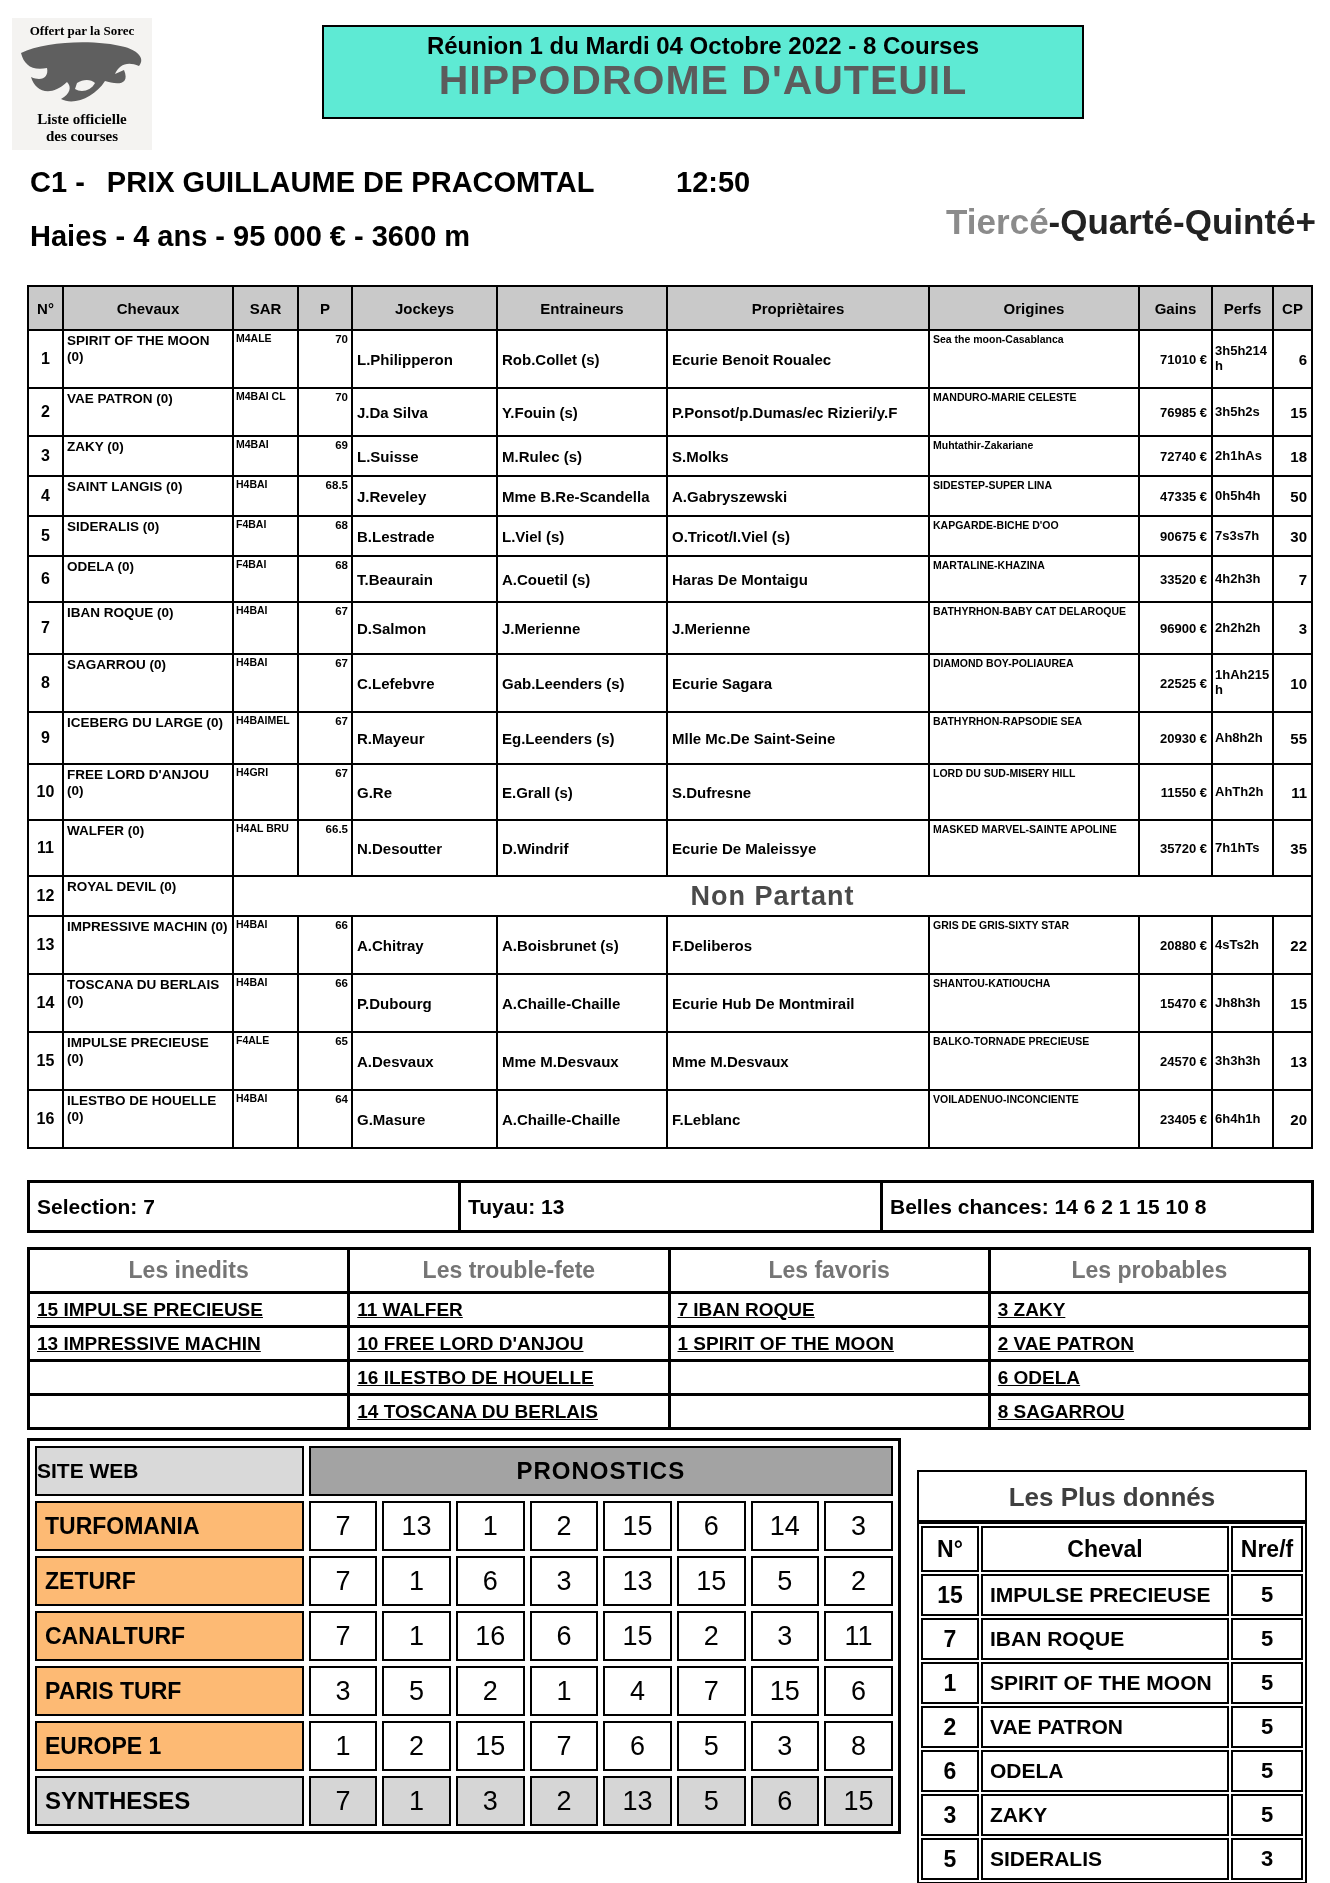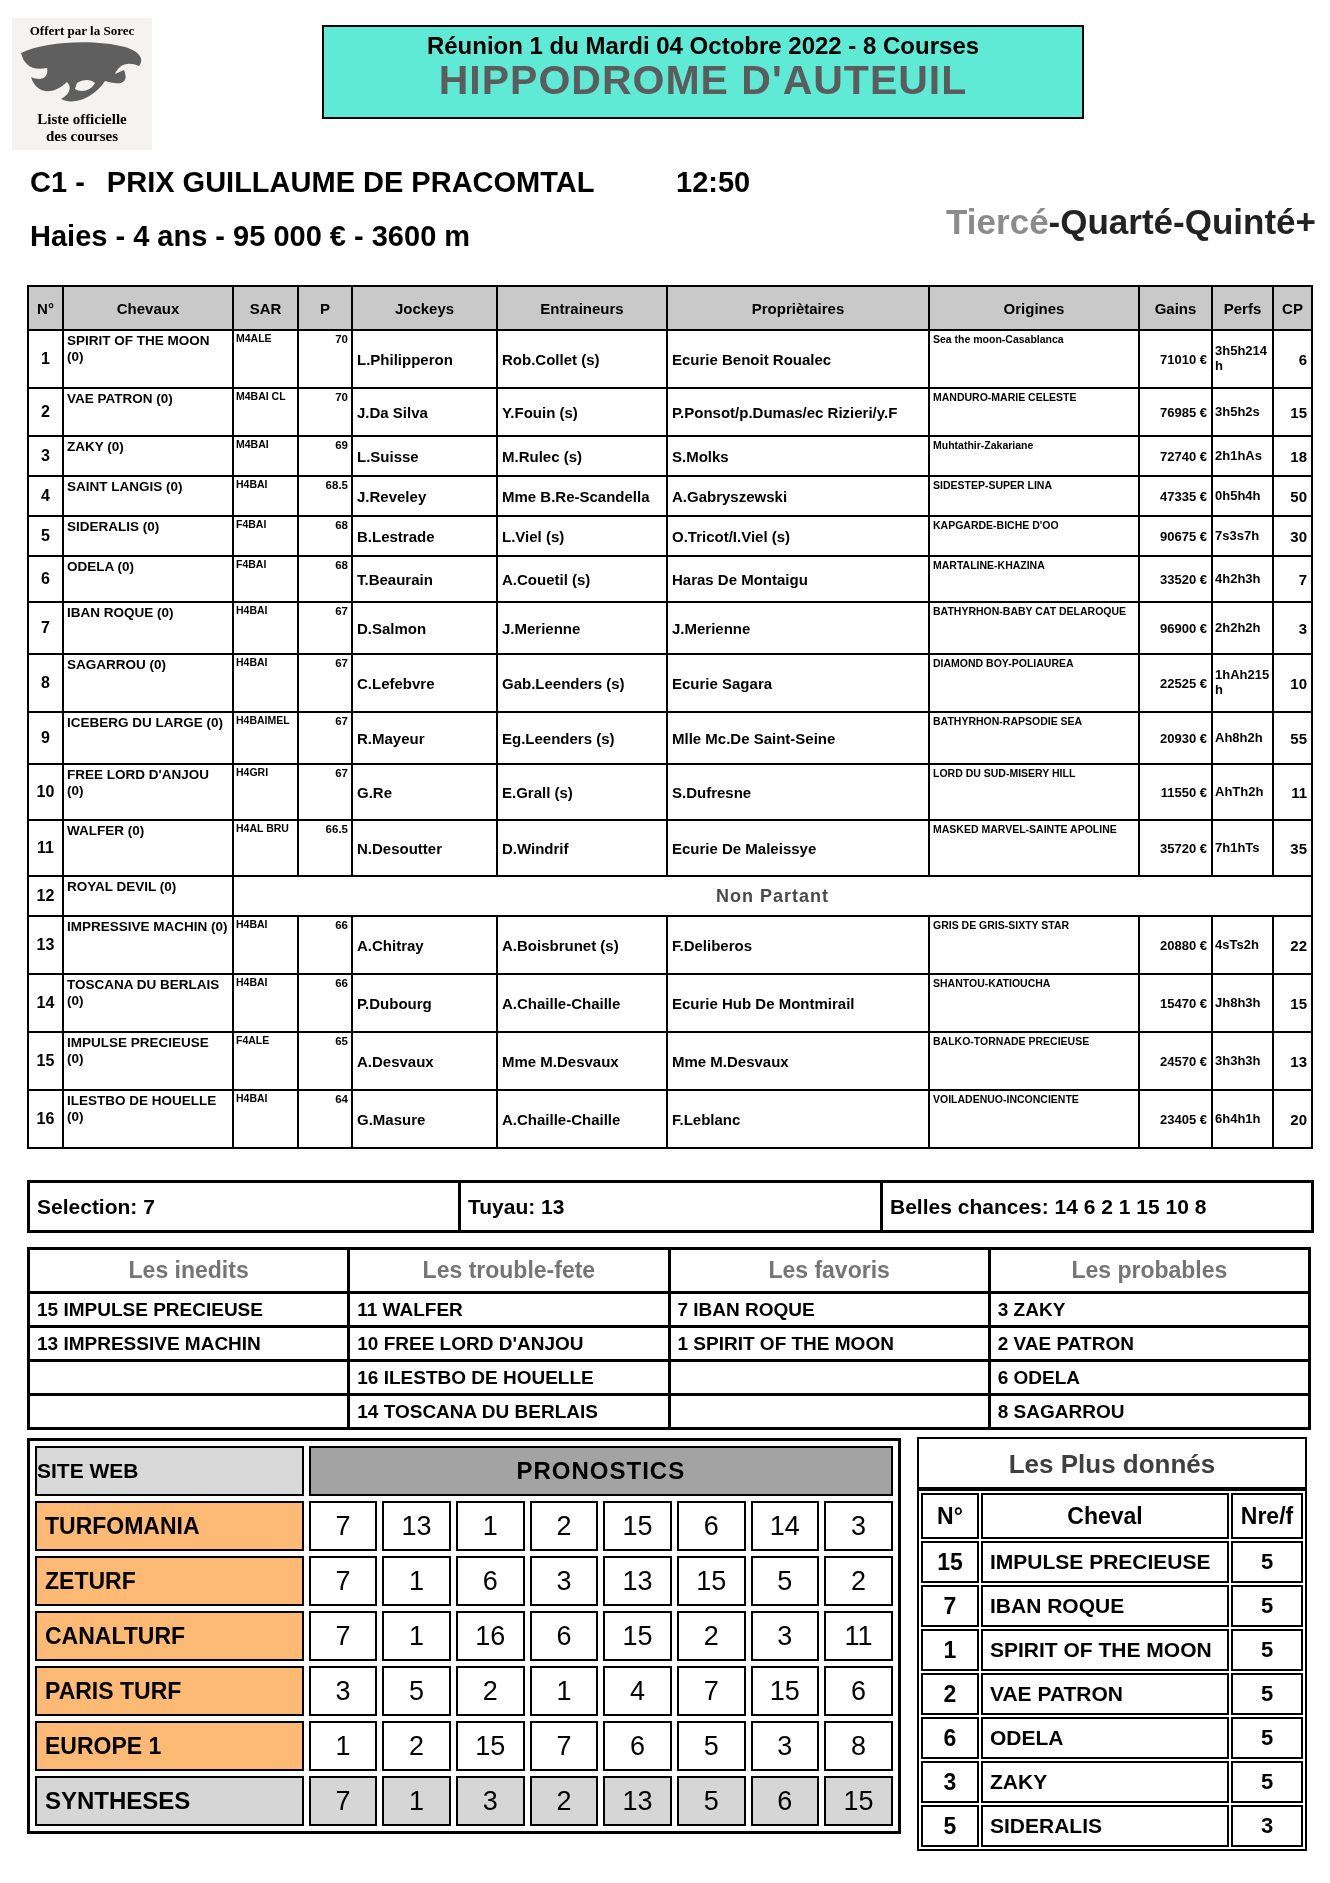--- a/index.html
+++ b/index.html
@@ -36,52 +36,52 @@
   table.horses th { background: #c9c9c9; font-size: 15px; height: 44px; font-weight: bold; }
   .c-num   { text-align: center; font-size: 16px; font-weight: bold; vertical-align: middle; }
   .c-name  { font-size: 13.5px; font-weight: bold; padding: 2px 3px; vertical-align: top; line-height: 1.2; }
   .c-sar   { font-size: 10.5px; font-weight: bold; padding: 2px 2px; vertical-align: top; line-height: 1.1; }
   .c-p     { font-size: 11.5px; font-weight: bold; text-align: right; vertical-align: top; padding: 2px 3px; }
   .c-jockey, .c-trainer, .c-owner { font-size: 15px; font-weight: bold; padding: 2px 4px; vertical-align: middle; }
   .c-orig  { font-size: 10.5px; font-weight: bold; padding: 2px 3px; vertical-align: top; line-height: 1.25; }
   .c-gains { font-size: 13px; font-weight: bold; text-align: right; padding: 2px 4px; vertical-align: middle; white-space: nowrap; }
   .c-perfs { font-size: 13px; font-weight: bold; padding: 2px 2px; vertical-align: middle; word-break: break-all; line-height: 1.15; }
   .c-cp    { font-size: 15px; font-weight: bold; text-align: right; padding: 2px 4px; vertical-align: middle; }
-  .non-partant { text-align: center; font-size: 18px; font-weight: bold; color: #4a4a4a;
+  .non-partant { text-align: center; font-size: 27px; font-weight: bold; color: #4a4a4a;
                  letter-spacing: 1px; vertical-align: middle; }
   tr.h40 { height: 40px; } tr.h46 { height: 46px; } tr.h48 { height: 48px; }
   tr.h52 { height: 52px; } tr.h56 { height: 56px; } tr.h58 { height: 58px; }
 
   
   table.selection { position: absolute; left: 27px; top: 1180px; width: 1284px;
                     border-collapse: collapse; table-layout: fixed; }
   table.selection td { border: 3px solid #000; font-size: 21px; font-weight: bold;
                        height: 50px; padding-left: 7px; vertical-align: middle; }
 
   
   table.tips { position: absolute; left: 27px; top: 1247px; width: 1284px;
                border-collapse: collapse; table-layout: fixed; }
   table.tips th, table.tips td { border: 3px solid #000; }
   table.tips th { font-size: 23px; color: #757575; font-weight: bold; text-align: center; height: 44px; background: #fff; }
-  table.tips td { font-size: 19px; font-weight: bold; height: 34px; padding-left: 7px; vertical-align: middle; }
+  table.tips td { font-size: 19px; font-weight: bold; height: 34px; padding-left: 7px; vertical-align: middle; text-decoration: underline; }
 
   
   table.prono { position: absolute; left: 27px; top: 1438px; width: 874px;
                 border: 3px solid #000; border-collapse: separate; border-spacing: 5px;
                 table-layout: fixed; background: #fff; }
   table.prono th, table.prono td { border: 2px solid #000; height: 50px; }
   .prono-site-header { background: #d9d9d9; font-size: 21px; font-weight: bold; text-align: left; }
   .prono-title { background: #a3a3a3; font-size: 24px; font-weight: bold; text-align: center; letter-spacing: 1px; }
   .prono-site { background: #fdba74; font-size: 23px; font-weight: bold; text-align: left; padding-left: 8px; }
   .prono-num { background: #fff; font-size: 27px; text-align: center; font-weight: 500; }
   tr.synth td { background: #d6d6d6 !important; }
   tr.synth .prono-site { font-size: 24px; }
 
   
-  .plus { position: absolute; left: 917px; top: 1437px; width: 390px; }
+  .plus { position: absolute; left: 917px; top: 1470px; width: 390px; }
   .plus-title { border: 2px solid #000; height: 52px; line-height: 50px; text-align: center;
                 font-size: 26px; font-weight: bold; color: #3f3f3f; background: #fff; }
   table.plus-table { width: 100%; border: 2px solid #000; border-collapse: separate;
                      border-spacing: 2px; table-layout: fixed; }
   table.plus-table th, table.plus-table td { border: 2px solid #000; background: #fff; }
   table.plus-table th { font-size: 23px; font-weight: bold; text-align: center; height: 46px; }
   table.plus-table td { height: 42px; font-weight: bold; vertical-align: middle; }
   .plus-num { text-align: center; font-size: 23px; }
   .plus-cheval { font-size: 21px; padding-left: 7px; }
   .plus-nre { text-align: center; font-size: 22px; }

